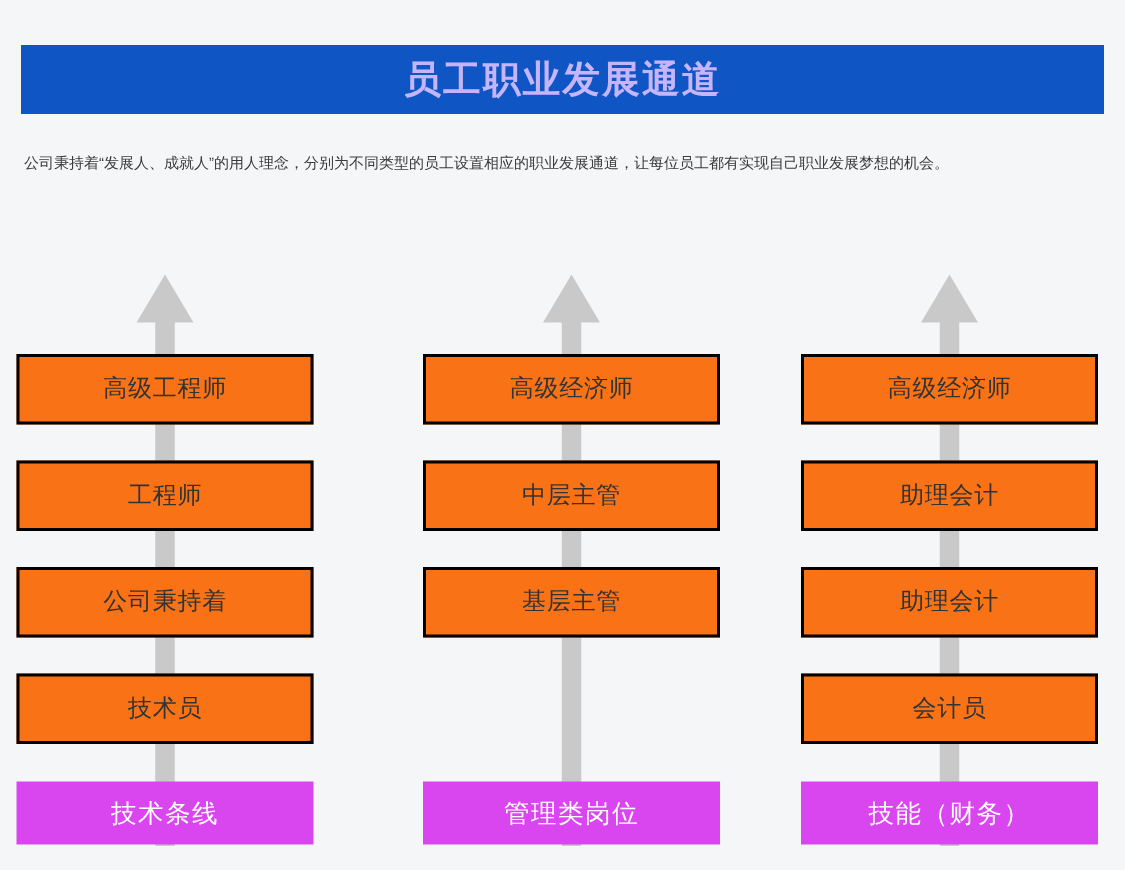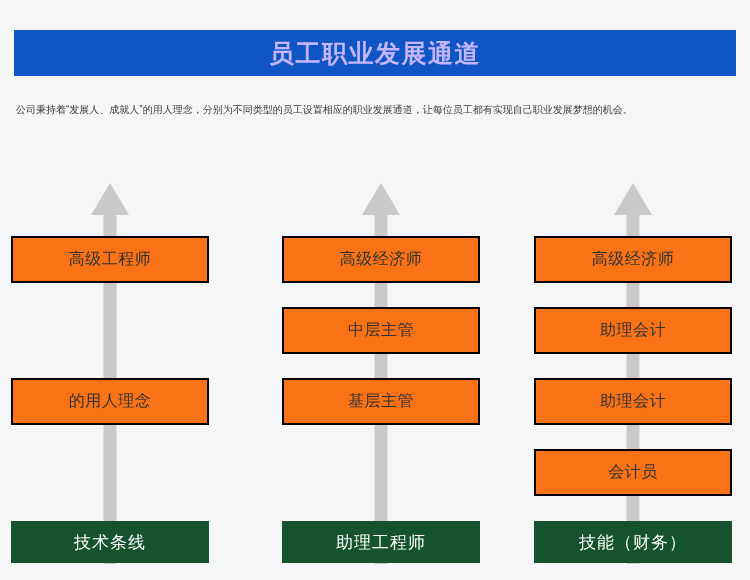--- a/index.html
+++ b/index.html
@@ -117,21 +117,21 @@
   .lvl-2 { top: 208px; }
   .lvl-3 { top: 279px; }
 
   .track-bar {
     position: absolute;
     left: 0;
     top: 351px;
     width: 198px;
     height: 42px;
     box-sizing: border-box;
-    background: #14532d;
+    background: #d946ef;
     display: flex;
     align-items: center;
     justify-content: center;
     font-size: 17px;
     color: #ffffff;
     letter-spacing: 1px;
   }
 </style>
 </head>
 <body>
@@ -143,33 +143,35 @@
 <div class="intro">公司秉持着“发展人、成就人”的用人理念，分别为不同类型的员工设置相应的职业发展通道，让每位员工都有实现自己职业发展梦想的机会。</div>
 
 <div class="diagram">
 
   <div class="column col-0">
     <div class="arrow">
       <div class="arrow-head"></div>
       <div class="arrow-shaft"></div>
     </div>
     <div class="level-box lvl-0">高级工程师</div>
-    <div class="level-box lvl-2">的用人理念</div>
+    <div class="level-box lvl-1">工程师</div>
+    <div class="level-box lvl-2">公司秉持着</div>
+    <div class="level-box lvl-3">技术员</div>
     <div class="track-bar">技术条线</div>
   </div>
 
   <div class="column col-1">
     <div class="arrow">
       <div class="arrow-head"></div>
       <div class="arrow-shaft"></div>
     </div>
     <div class="level-box lvl-0">高级经济师</div>
     <div class="level-box lvl-1">中层主管</div>
     <div class="level-box lvl-2">基层主管</div>
-    <div class="track-bar">助理工程师</div>
+    <div class="track-bar">管理类岗位</div>
   </div>
 
   <div class="column col-2">
     <div class="arrow">
       <div class="arrow-head"></div>
       <div class="arrow-shaft"></div>
     </div>
     <div class="level-box lvl-0">高级经济师</div>
     <div class="level-box lvl-1">助理会计</div>
     <div class="level-box lvl-2">助理会计</div>

